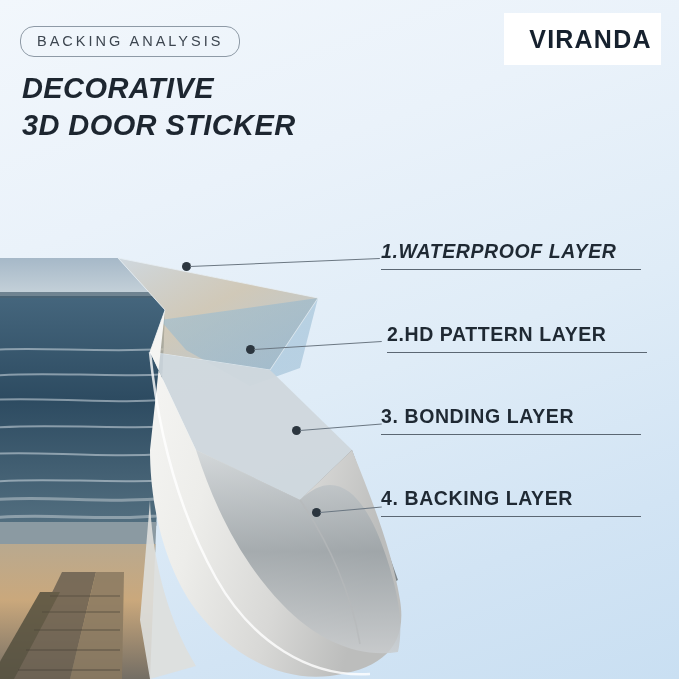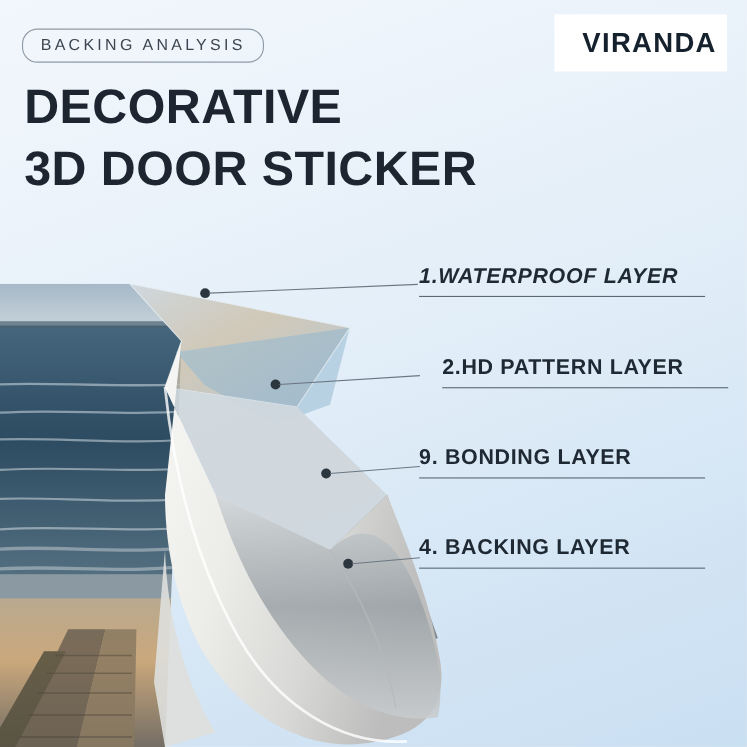--- a/index.html
+++ b/index.html
@@ -50,26 +50,27 @@
     font-size: 25px;
     font-weight: bold;
     letter-spacing: 1.2px;
     color: #16212e;
     margin-left: 16px;
   }
   .title {
     position: absolute;
     left: 22px;
     top: 70px;
-    font-size: 44px;
+    font-size: 29px;
     font-weight: bold;
     line-height: 1.28;
     letter-spacing: 0.4px;
     color: #1d2630;
     white-space: pre;
+    font-style: italic;
   }
 
   
   .art {
     position: absolute;
     left: 0;
     top: 200px;
     width: 420px;
     height: 479px;
   }
@@ -236,29 +237,29 @@
 
   <div class="dot" style="left:182px; top:262px;"></div>
   <div class="leader" style="left:190px; top:266px; width:190px; transform: rotate(-2.4deg);"></div>
   <div class="callout" style="left:381px; top:240px; width:260px;font-style:italic;">
     <span>1.WATERPROOF LAYER</span>
     <span class="rule"></span>
   </div>
 
   <div class="dot" style="left:246px; top:345px;"></div>
   <div class="leader" style="left:254px; top:349px; width:128px; transform: rotate(-3.6deg);"></div>
-  <div class="callout" style="left:402px; top:323px; width:260px;">
+  <div class="callout" style="left:387px; top:323px; width:260px;">
     <span>2.HD PATTERN LAYER</span>
     <span class="rule"></span>
   </div>
 
   <div class="dot" style="left:292px; top:426px;"></div>
   <div class="leader" style="left:300px; top:430px; width:82px; transform: rotate(-4.5deg);"></div>
   <div class="callout" style="left:381px; top:405px; width:260px;">
-    <span>9. BONDING LAYER</span>
+    <span>3. BONDING LAYER</span>
     <span class="rule"></span>
   </div>
 
   <div class="dot" style="left:312px; top:508px;"></div>
   <div class="leader" style="left:320px; top:512px; width:62px; transform: rotate(-5deg);"></div>
   <div class="callout" style="left:381px; top:487px; width:260px;">
     <span>4. BACKING LAYER</span>
     <span class="rule"></span>
   </div>
 

